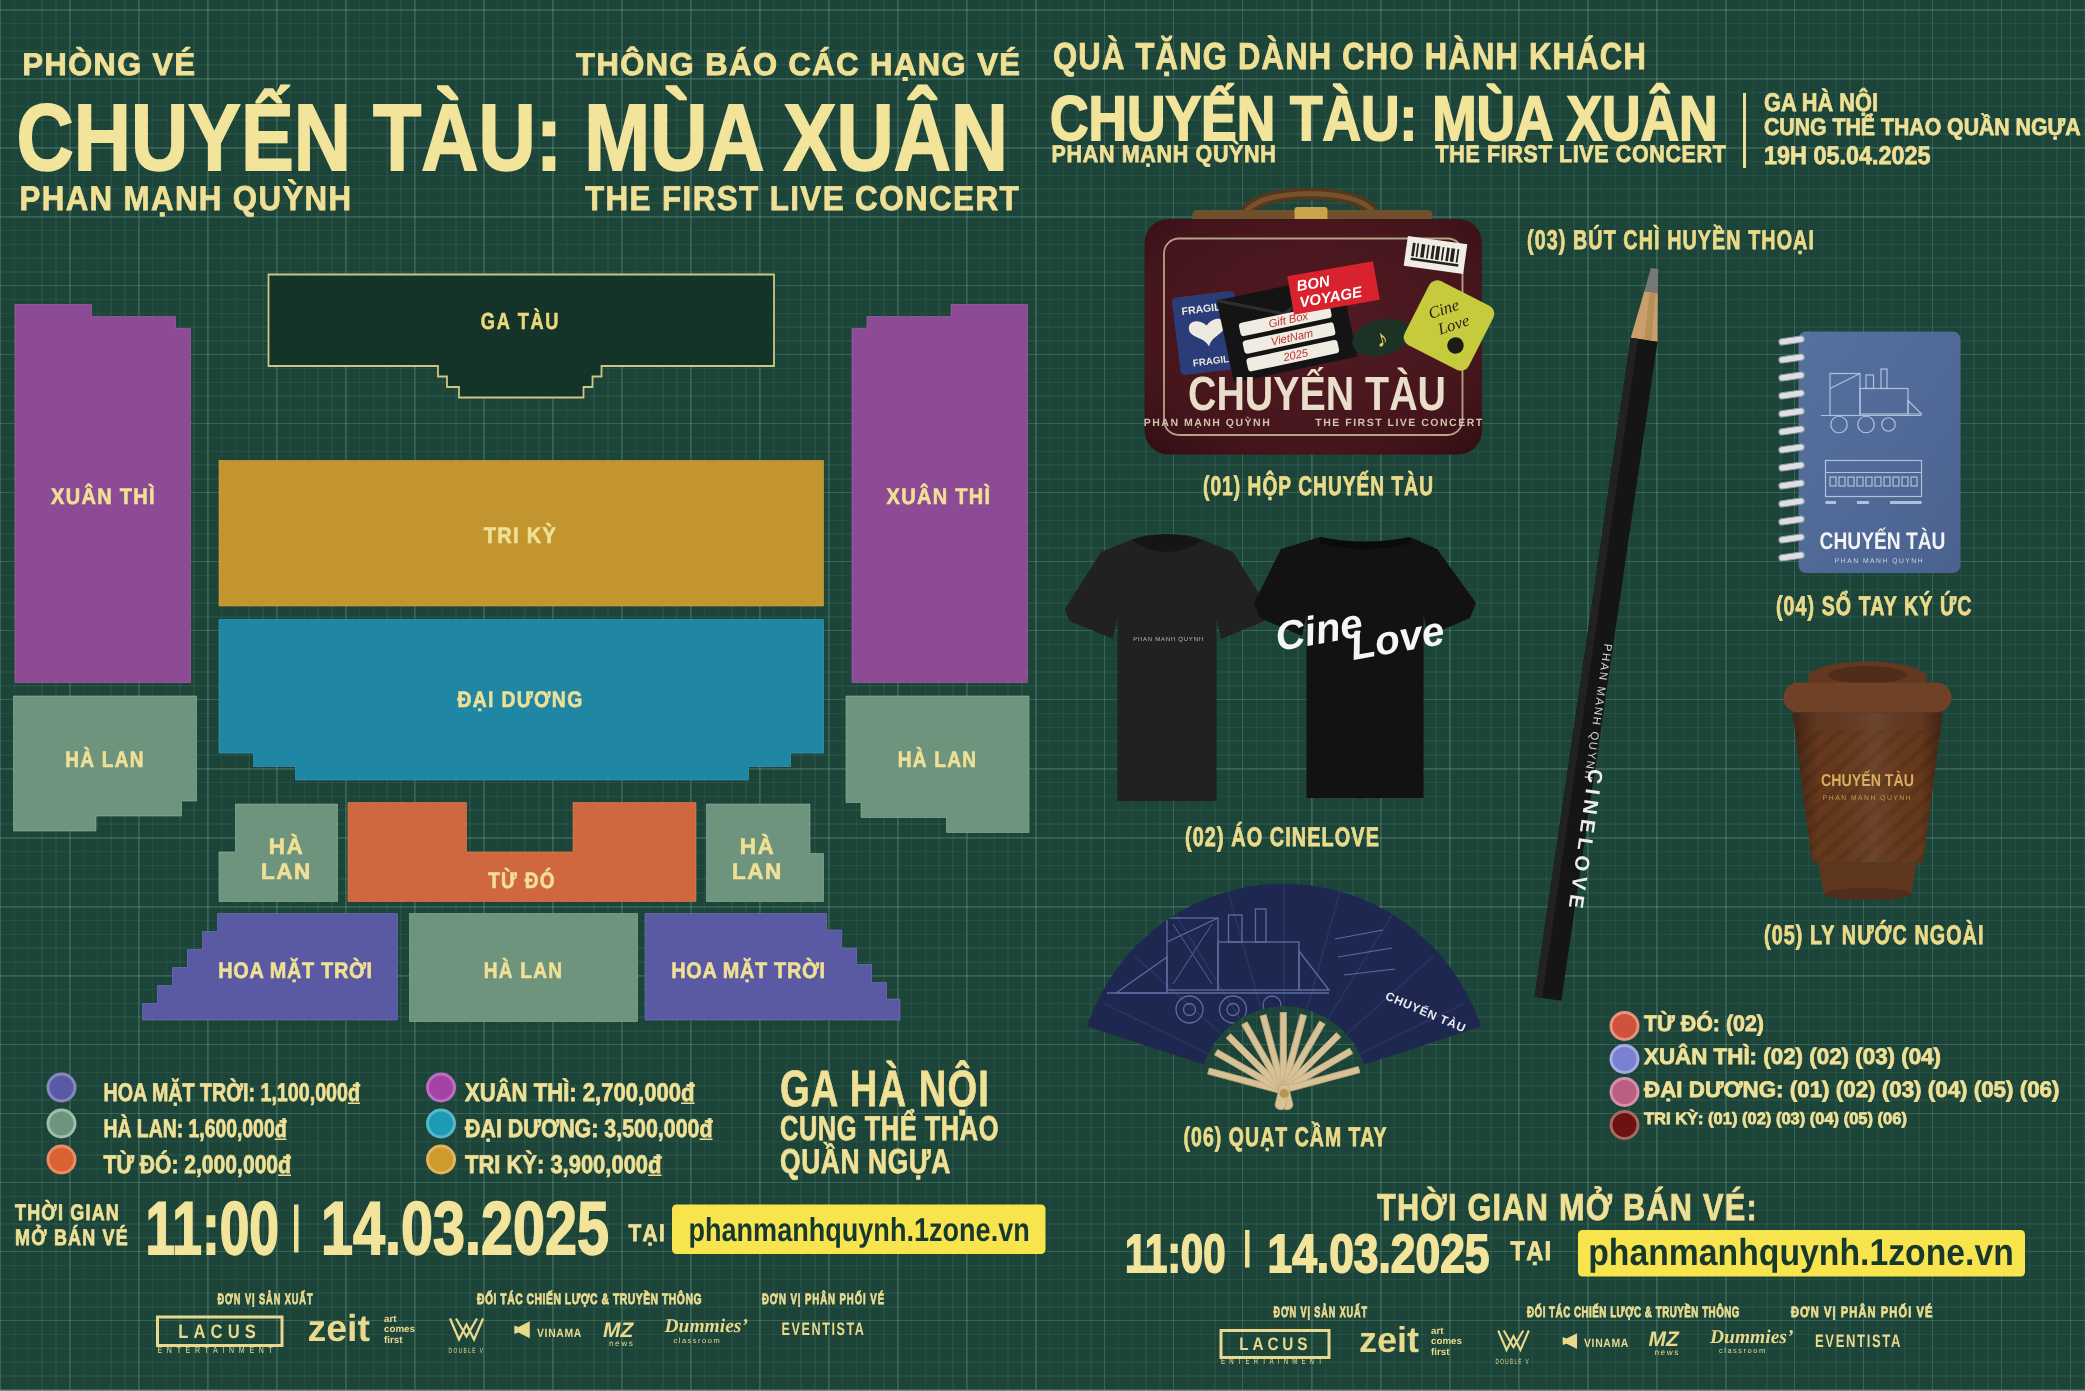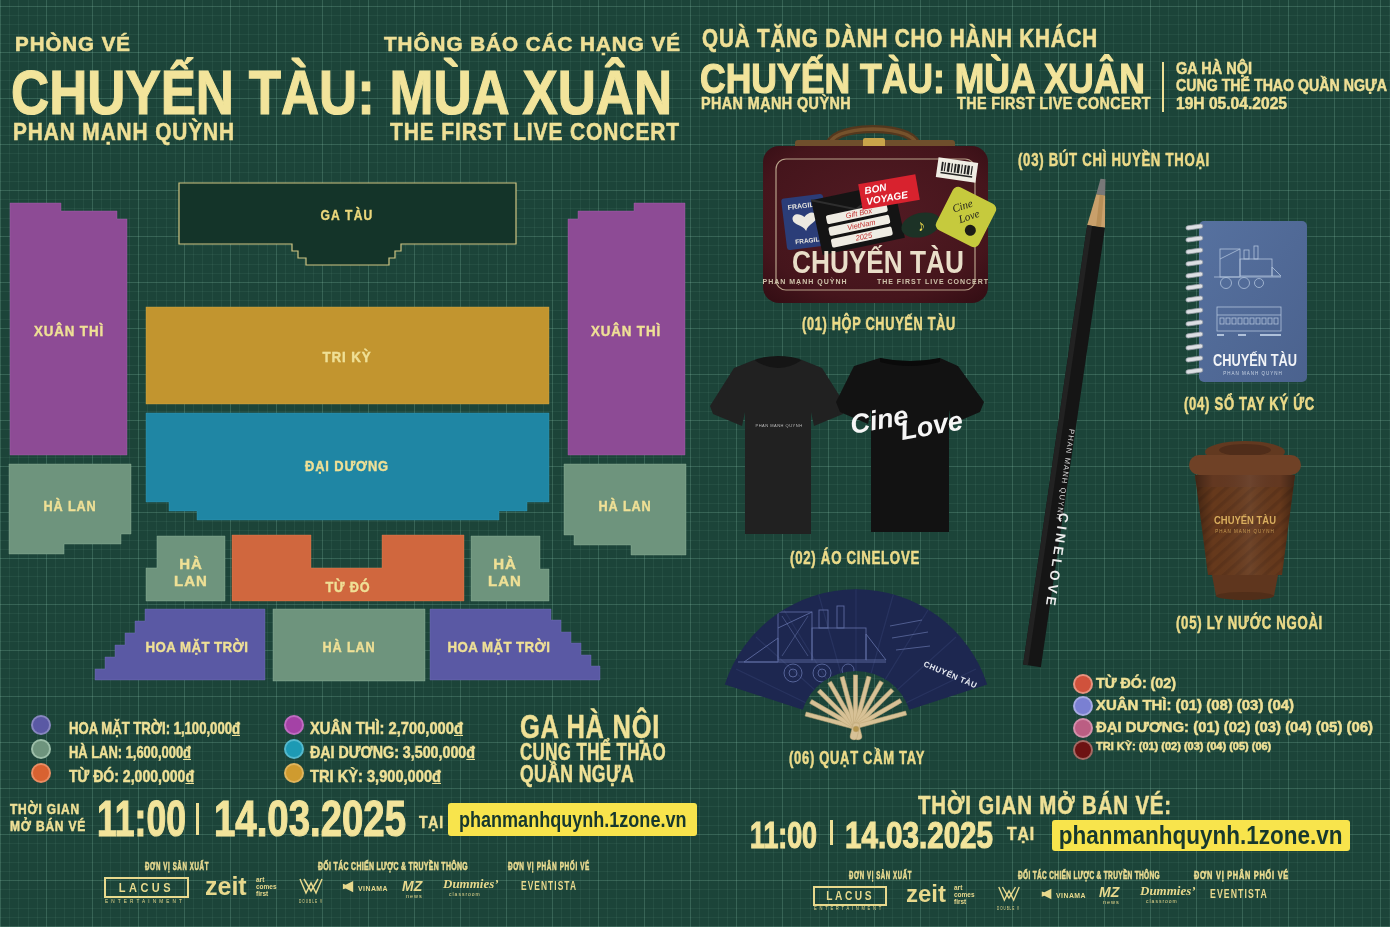--- a/index.html
+++ b/index.html
@@ -336,21 +336,21 @@
 <div class="ab sub fit" style="left:802px;top:314px;font-size:18px;letter-spacing:1px;color:#ecd983;transform:scaleX(0.7074);transform-origin:0 50%;">(01) HỘP CHUYẾN TÀU</div>
 <div class="ab sub fit" style="left:1018px;top:150px;font-size:18px;letter-spacing:1px;color:#ecd983;transform:scaleX(0.73);transform-origin:0 50%;">(03) BÚT CHÌ HUYỀN THOẠI</div>
 <div class="ab sub fit" style="left:1184px;top:394px;font-size:18px;letter-spacing:1px;color:#ecd983;transform:scaleX(0.7251);transform-origin:0 50%;">(04) SỔ TAY KÝ ỨC</div>
 <div class="ab sub fit" style="left:1176px;top:613px;font-size:18px;letter-spacing:1px;color:#ecd983;transform:scaleX(0.7302);transform-origin:0 50%;">(05) LY NƯỚC NGOÀI</div>
 <div class="ab sub fit" style="left:790px;top:548px;font-size:18px;letter-spacing:1px;color:#ecd983;transform:scaleX(0.7343);transform-origin:0 50%;">(02) ÁO CINELOVE</div>
 <div class="ab sub fit" style="left:789px;top:748px;font-size:18px;letter-spacing:1px;color:#ecd983;transform:scaleX(0.7195);transform-origin:0 50%;">(06) QUẠT CẦM TAY</div>
 
 <span class="ab dot" style="left:1075px;top:676px;width:16px;height:16px;background:#d0523c;box-shadow:0 0 0 2px #e8927f;"></span>
 <div class="ab sub fit" style="left:1096px;top:674px;font-size:15px;transform:scaleX(0.951);transform-origin:0 50%;">TỪ ĐÓ: (02)</div>
 <span class="ab dot" style="left:1075px;top:698px;width:16px;height:16px;background:#7a80d2;box-shadow:0 0 0 2px #a7abe3;"></span>
-<div class="ab sub fit" style="left:1096px;top:696px;font-size:15px;transform:scaleX(0.994);transform-origin:0 50%;">XUÂN THÌ: (01) (08) (03) (04)</div>
+<div class="ab sub fit" style="left:1096px;top:696px;font-size:15px;transform:scaleX(0.994);transform-origin:0 50%;">XUÂN THÌ: (02) (02) (03) (04)</div>
 <span class="ab dot" style="left:1075px;top:720px;width:16px;height:16px;background:#bb5e83;box-shadow:0 0 0 2px #d490ab;"></span>
 <div class="ab sub fit" style="left:1096px;top:718px;font-size:15px;transform:scaleX(0.9942);transform-origin:0 50%;">ĐẠI DƯƠNG: (01) (02) (03) (04) (05) (06)</div>
 <span class="ab dot" style="left:1075px;top:742px;width:16px;height:16px;background:#6d1212;box-shadow:0 0 0 2px #a56a64;"></span>
 <div class="ab sub fit" style="left:1096px;top:740px;font-size:11px;transform:scaleX(0.9991);transform-origin:0 50%;">TRI KỲ: (01) (02) (03) (04) (05) (06)</div>
 
 <div class="ab sub fit" style="left:918px;top:791px;font-size:25px;letter-spacing:1px;transform:scaleX(0.8197);transform-origin:0 50%;">THỜI GIAN MỞ BÁN VÉ:</div>
 <div class="ab title fit" style="left:750px;top:815px;font-size:36px;transform:scaleX(0.7437);transform-origin:0 50%;">11:00</div>
 <div class="ab" style="left:830px;top:820px;width:2.5px;height:25px;background:#efe096;"></div>
 <div class="ab title fit" style="left:845px;top:815px;font-size:36px;transform:scaleX(0.8214);transform-origin:0 50%;">14.03.2025</div>
 <div class="ab sub fit" style="left:1007px;top:824px;font-size:18px;letter-spacing:1px;transform:scaleX(0.875);transform-origin:0 50%;">TẠI</div>

